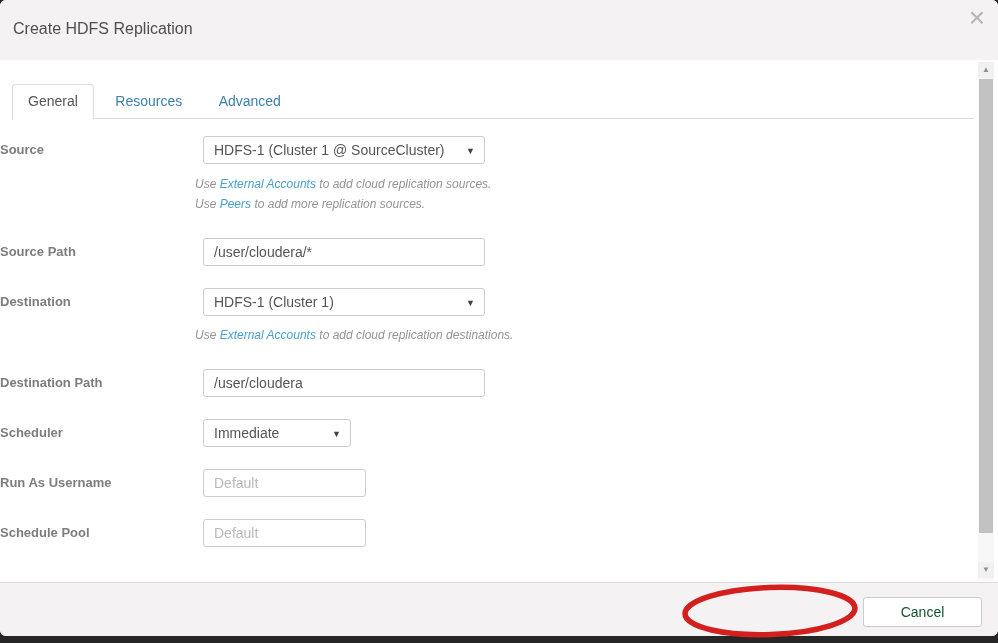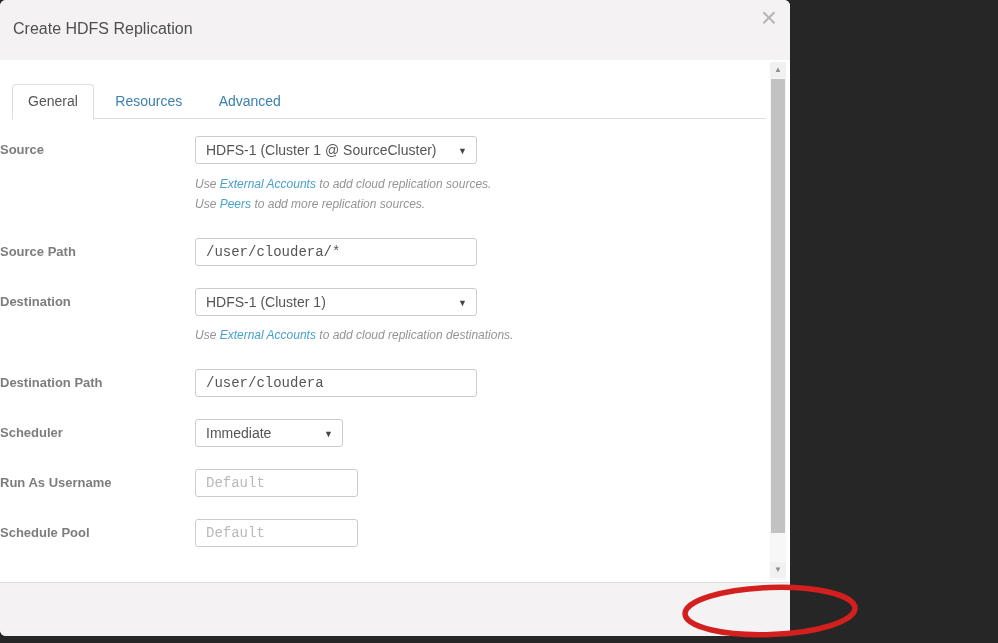--- a/index.html
+++ b/index.html
@@ -5,21 +5,21 @@
   * { box-sizing: border-box; margin: 0; padding: 0; }
   html, body { width: 998px; height: 643px; }
   body {
     background: #262626;
     font-family: "Liberation Sans", sans-serif;
     position: relative;
     overflow: hidden;
   }
   .dialog {
     position: absolute; top: 0; left: 0;
-    width: 790px; height: 636px;
+    width: 998px; height: 636px;
     background: #ffffff;
     border-radius: 6px;
     overflow: hidden;
   }
   
   .dialog-header {
     position: absolute; top: 0; left: 0; right: 0;
     height: 60px; background: #f4f2f2;
   }
   .dialog-title {
@@ -63,35 +63,35 @@
     border-radius: 4px 4px 0 0;
     height: 36px;
   }
   
   .form-row { position: absolute; left: 0; width: 970px; }
   .field-label {
     position: absolute; left: 0; top: 0; width: 175px;
     text-align: left; font-size: 13px; font-weight: bold;
     color: #7d7d7d; line-height: 28px;
   }
-  .field-control { position: absolute; left: 195px; top: 0; }
+  .field-control { position: absolute; left: 203px; top: 0; }
   .select-box {
     height: 28px; border: 1px solid #ccc; border-radius: 3px;
     background: #fff; font-size: 14px; color: #555;
     line-height: 26px; padding: 0 26px 0 10px;
     position: relative; cursor: pointer;
   }
   .select-caret {
     position: absolute; right: 9px; top: 0; line-height: 28px;
     font-size: 9px; color: #444;
   }
   .text-input {
     height: 28px; border: 1px solid #ccc; border-radius: 3px;
     font-size: 14px; color: #555; padding: 0 10px;
-    font-family: Liberation Mono, monospace;
+    font-family: Liberation Sans, sans-serif;
     outline: none; background: #fff;
   }
   .text-input::placeholder { color: #b9b9b9; opacity: 1; }
   .helper {
     position: absolute; left: 195px;
     font-size: 12px; color: #949494; line-height: 20px; font-style: italic;
   }
   .helper a { color: #49a0cc; text-decoration: none; cursor: pointer; }
   .w-wide   { width: 282px; }
   .w-medium { width: 148px; }

